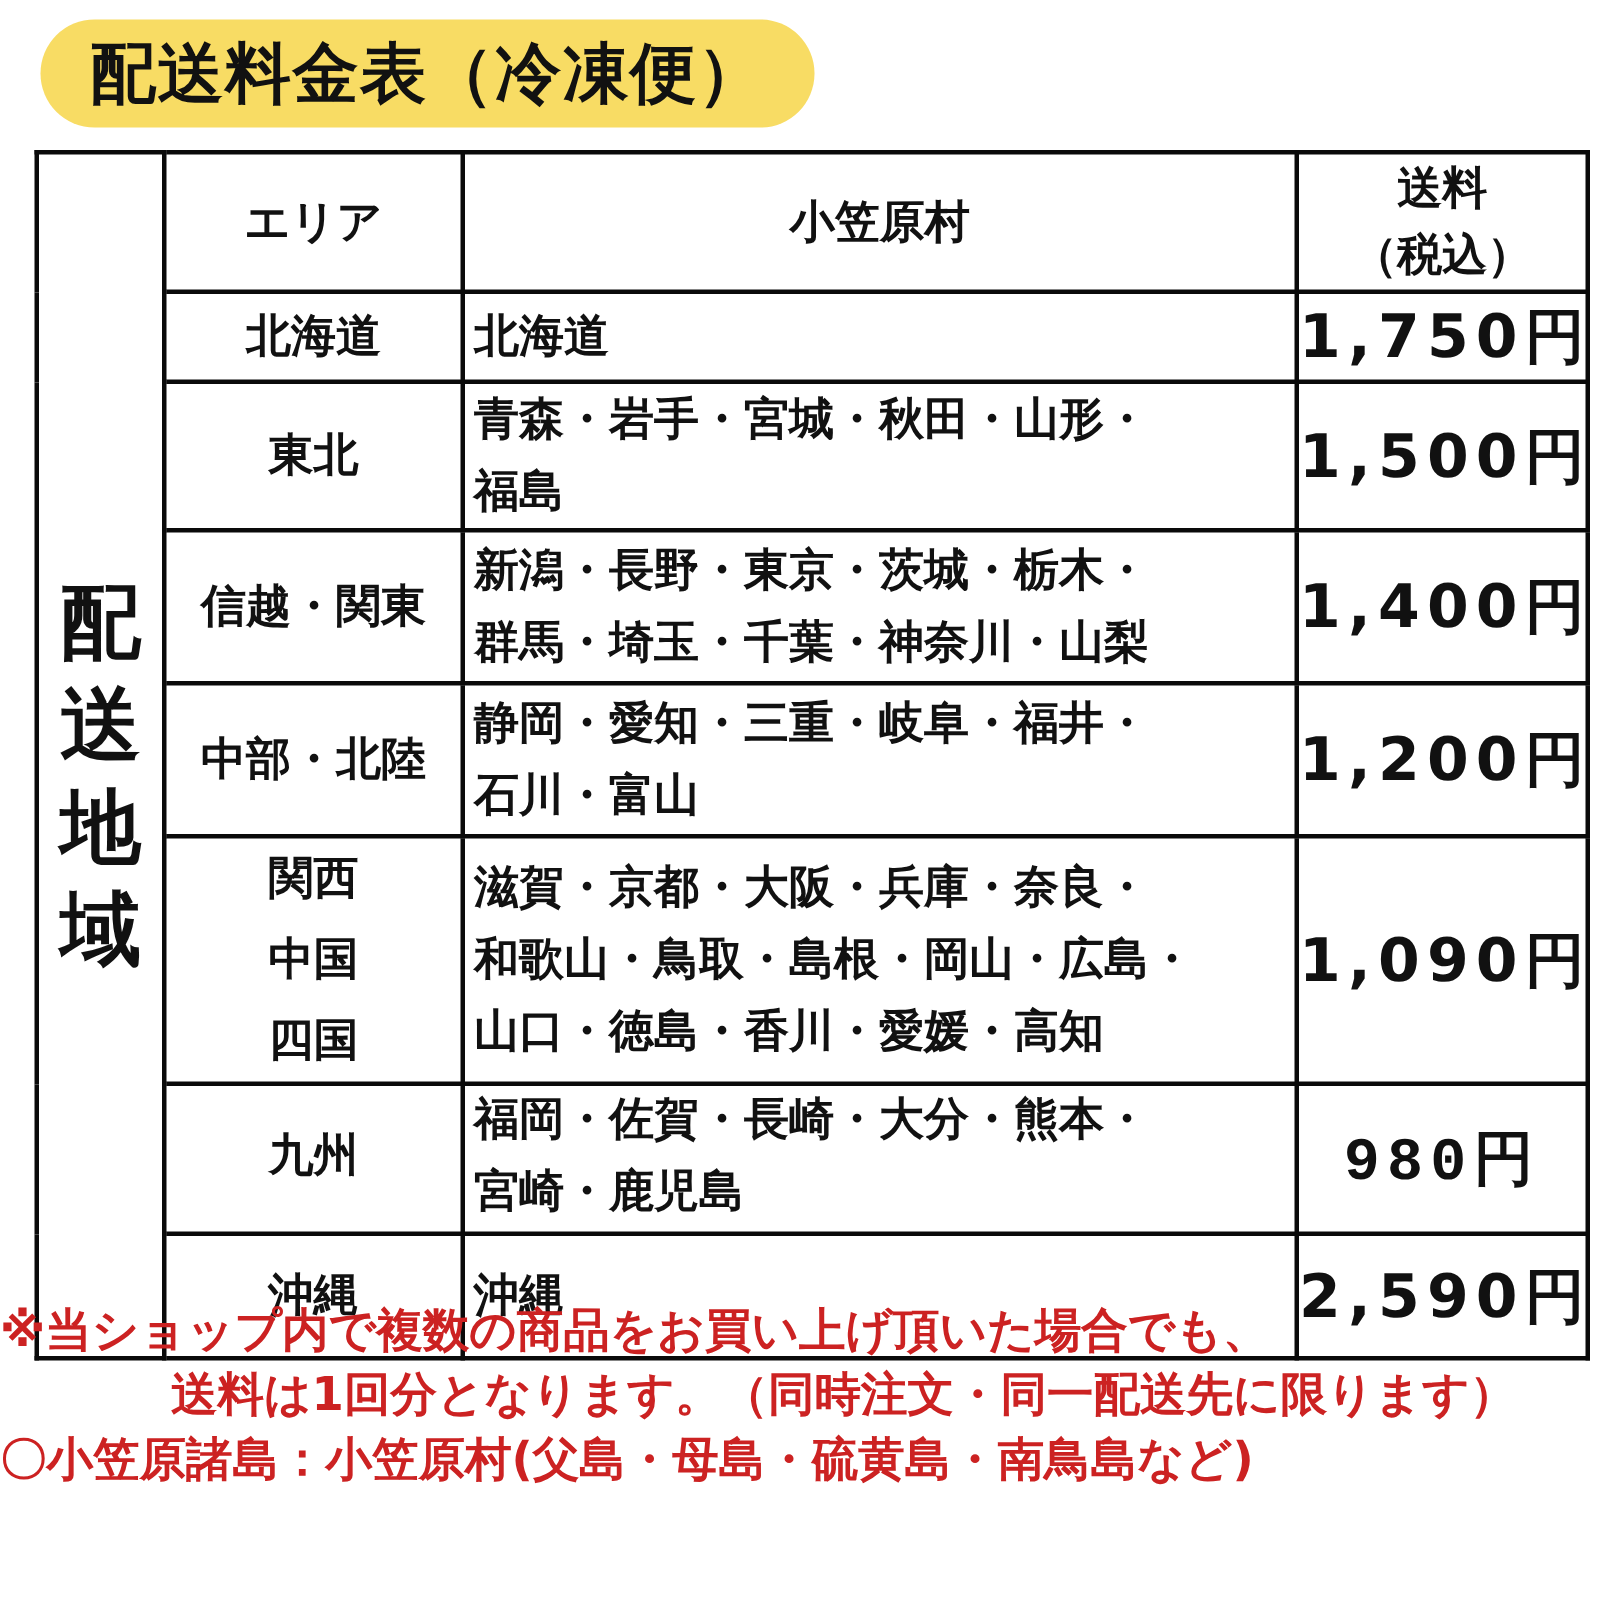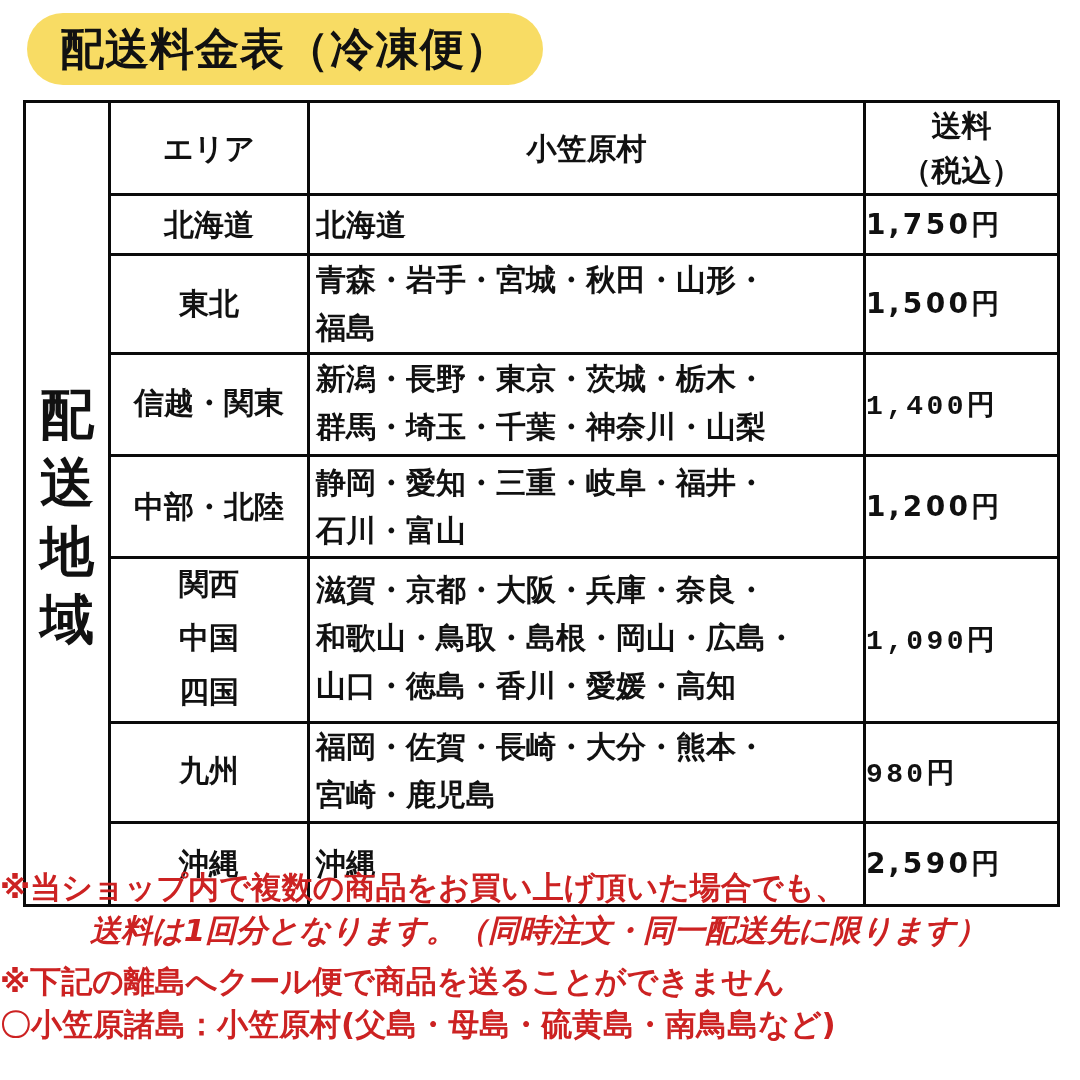--- a/index.html
+++ b/index.html
@@ -47,23 +47,23 @@
     vertical-align: middle;
   }
   .col-side  { width: 85px; }
   .col-area  { width: 199px; }
   .col-pref  { width: 556px; }
   .col-fee   { width: 194px; }
 
   tr.hdr       { height: 90px; }
   tr.row-0     { height: 60px; }
   tr.row-1     { height: 98px; }
-  tr.row-2     { height: 102px; font-family: Liberation Mono, monospace; }
+  tr.row-2     { height: 102px; }
   tr.row-3     { height: 102px; }
-  tr.row-4     { height: 148px; font-family: Liberation Mono, monospace; }
+  tr.row-4     { height: 148px; }
   tr.row-5     { height: 100px; font-family: Liberation Mono, monospace; }
   tr.row-6     { height: 83px; }
 
   td.side-cell {
     text-align: center;
     font-size: 54px;
     line-height: 1.26;
     white-space: pre-line;
     padding-top: 28px;
   }
@@ -81,38 +81,38 @@
     white-space: pre-line;
   }
   td.pref-cell {
     text-align: left;
     font-size: 30px;
     line-height: 1.6;
     padding-left: 6px;
     white-space: pre-line;
   }
   td.fee-cell {
-    text-align: left;
-    font-size: 28px;
+    text-align: center;
+    font-size: 40px;
     letter-spacing: 0.12em;
     white-space: nowrap;
   }
 
   
   .notes {
     position: absolute;
     left: 0;
     top: 868px;
     width: 1080px;
     color: #CC2222;
     font-size: 31px;
     line-height: 1.26;
   }
   .note-line { margin: 0 0 4px 0; white-space: nowrap; }
-  .note-line.indented { padding-left: 90px; font-style: italic; }
+  .note-line.indented { padding-left: 114px; }
   .note-line.gap-above { margin-top: 12px; }
 </style>
 </head>
 <body>
 
 <div class="page">
 
   <div class="title-pill">
     <span>配送料金表（冷凍便）</span>
   </div>
@@ -177,17 +177,16 @@
       <td class="area-cell">沖縄</td>
       <td class="pref-cell">沖縄</td>
       <td class="fee-cell">2,590円</td>
     </tr>
   </tbody>
     </table>
 
   <div class="notes">
     <div class="note-line">※当ショップ内で複数の商品をお買い上げ頂いた場合でも、</div>
     <div class="note-line indented">送料は1回分となります。（同時注文・同一配送先に限ります）</div>
-    <div class="note-line gap-above">※下記の離島へクール便で商品を送ることができません</div>
     <div class="note-line">〇小笠原諸島：小笠原村(父島・母島・硫黄島・南鳥島など)</div>
   </div>
 
 </div>
 
 </body></html>

